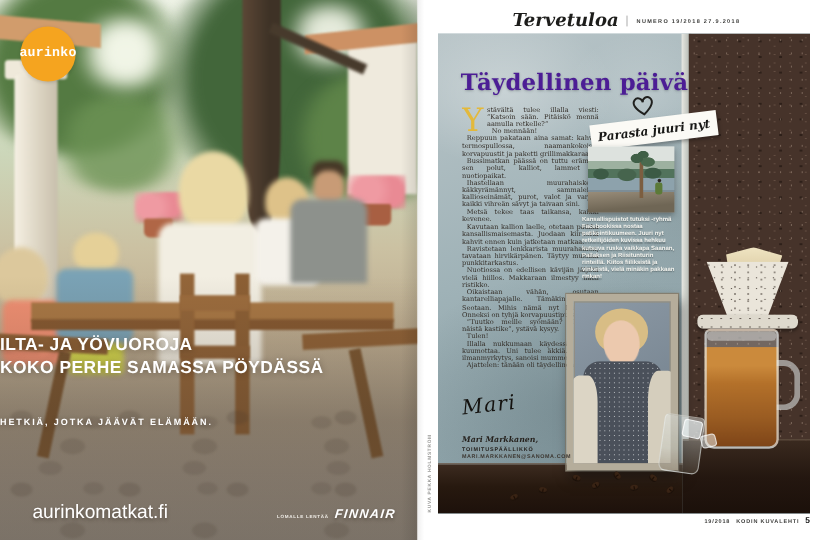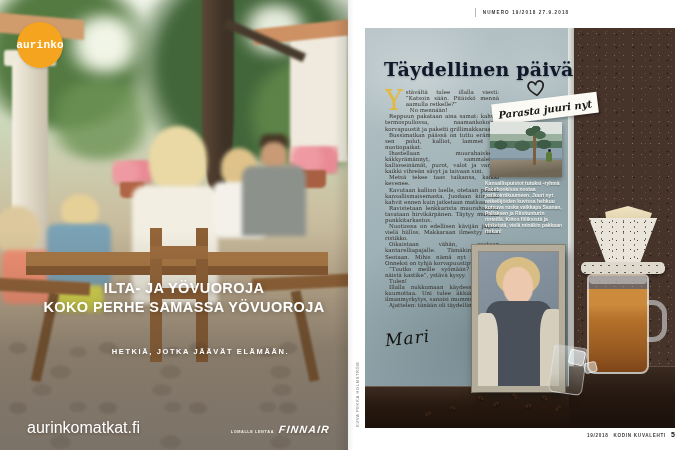--- a/index.html
+++ b/index.html
@@ -59,24 +59,24 @@
                radial-gradient(13px 8px at 82% 40%,rgba(70,58,46,.15) 0 60%,transparent 70%),
                radial-gradient(15px 9px at 35% 80%,rgba(70,58,46,.15) 0 60%,transparent 70%);
     background-size:90px 60px,110px 70px,95px 55px,120px 75px; filter:blur(1px); }
   .ad-vignette { position:absolute; left:0; top:230px; width:348px; height:220px;
     background:linear-gradient(180deg,rgba(60,48,38,0),rgba(60,48,38,.28) 55%,rgba(60,48,38,.22)); }
 
   .aurinko-badge { position:absolute; left:17px; top:22px; width:46px; height:46px; border-radius:50%;
     background:#f5a41f; display:flex; align-items:center; justify-content:center; z-index:3;
     box-shadow:0 1px 3px rgba(0,0,0,.15);font-family:Liberation Mono, monospace; }
   .aurinko-badge span { color:#fff; font-weight:bold; font-size:11px; letter-spacing:.2px; }
-  .ad-copy { position:absolute; left:12px; top:279px; width:344px; text-align:center; z-index:3; }
+  .ad-copy { position:absolute; left:0; top:279px; width:344px; z-index:3; }
   .ad-line { color:#fff; font-weight:800; font-size:14.5px; line-height:18.5px; letter-spacing:.4px;
     text-shadow:0 1px 5px rgba(40,30,20,.4); }
-  .ad-tagline { position:absolute; left:0; top:347px; width:401px; text-align:center; color:#fff;
+  .ad-tagline { position:absolute; left:0; top:347px; width:401px; text-align:left; color:#fff;
     font-weight:bold; font-size:7.5px; letter-spacing:1.6px; z-index:3; text-shadow:0 1px 4px rgba(40,30,20,.4); }
   .ad-site { position:absolute; left:27px; top:419px; color:#fff; font-size:16px; z-index:3;
     text-shadow:0 1px 3px rgba(40,30,20,.4); }
   .finnair { position:absolute; right:18px; top:423px; z-index:3; display:flex; align-items:baseline; gap:5px; }
   .finnair-small { color:#f2efe9; font-size:3.8px; font-weight:bold; letter-spacing:.6px; }
   .finnair-logo { color:#fff; font-size:10.5px; font-weight:bold; font-style:italic; letter-spacing:1.2px;
     transform:skewX(-6deg); text-shadow:0 1px 3px rgba(40,30,20,.4); }
 
   .spine { position:absolute; left:334px; top:0; width:28px; height:450px; z-index:4;
     background:linear-gradient(90deg,rgba(0,0,0,0),rgba(0,0,0,.10) 45%,rgba(0,0,0,.05) 53%,rgba(0,0,0,0) 70%); pointer-events:none; }
@@ -101,21 +101,21 @@
     background-image:radial-gradient(circle,rgba(214,192,172,.38) 0 .7px,transparent .9px),
                      radial-gradient(circle,rgba(176,146,126,.30) 0 .6px,transparent .8px),
                      radial-gradient(circle,rgba(20,12,8,.5) 0 .9px,transparent 1.1px);
     background-size:9px 11px,13px 7px,17px 13px; }
   .wood-left { position:absolute; left:0; top:358px; width:204px; height:42px;
     background:linear-gradient(180deg,#3c2b20,#27190f 45%,#1d110b); border-top:1px solid #6b594a; }
   .wood-right { position:absolute; left:204px; top:338px; width:106px; height:62px;
     background:linear-gradient(180deg,#3a2a1f,#241710 50%,#1b100a); border-top:1px solid #5e4d3e; }
 
   .rp-headline { position:absolute; left:19px; top:30px; font-family:"DejaVu Serif", serif; font-weight:bold;
-    font-size:19px; letter-spacing:.2px; color:#0f172a; text-shadow:0 1px 2px rgba(60,70,72,.35); }
+    font-size:19px; letter-spacing:.2px; color:#4c1d95; text-shadow:0 1px 2px rgba(60,70,72,.35); }
   .rp-body { position:absolute; left:20px; top:61px; width:114px; height:244px; overflow:hidden;
     font-family:"DejaVu Serif", serif; font-size:5.5px; line-height:6.1px; color:#332d27; text-align:justify; }
   .rp-body p { margin:0; text-indent:4px; }
   .rp-body p.lead { text-indent:0; }
   .dropcap { float:left; font-family:"DejaVu Serif", serif; color:#e3b93c; font-size:27px; line-height:21px;
     padding:1px 3px 0 0; font-weight:normal; }
 
   .tag-heart { position:absolute; left:160px; top:50px; width:22px; height:20px; transform:rotate(-8deg); }
   .tag-label { position:absolute; left:127px; top:70px; padding:1px 6px 2px; background:#fbfaf5;
     transform:rotate(-7deg); box-shadow:1px 2px 3px rgba(0,0,0,.3); }
@@ -234,34 +234,35 @@
       <div class="ground"></div>
       <div class="ad-vignette"></div>
     </div>
 
     <div class="aurinko-badge">
       <span>aurinko</span>
     </div>
 
     <div class="ad-copy">
         <div class="ad-line">ILTA- JA YÖVUOROJA</div>
-        <div class="ad-line">KOKO PERHE SAMASSA YÖVUOROJA</div>
+        <div class="ad-line">KOKO PERHE SAMASSA PÖYDÄSSÄ</div>
       </div>
     <div class="ad-tagline">HETKIÄ, JOTKA JÄÄVÄT ELÄMÄÄN.</div>
     <div class="ad-site">aurinkomatkat.fi</div>
     <div class="finnair">
       <span class="finnair-small">LOMALLE LENTÄÄ</span>
       <span class="finnair-logo">FINNAIR</span>
     </div>
   </section>
 
   <div class="spine"></div>
 
   <section class="right-page">
     <header class="rp-header">
+      <span class="rp-script">Tervetuloa</span>
       <span class="rp-sep"></span>
       <span class="rp-issue">NUMERO 19/2018 27.9.2018</span>
     </header>
 
     <div class="rp-photo">
       <div class="grey-wall"></div>
       <div class="board-edge"></div>
       <div class="brown-wall"></div>
       <div class="wood-left"></div>
       <div class="wood-right"></div>
@@ -324,20 +325,25 @@
       <div class="filter-paper"></div>
       <div class="dripper-cone"></div>
       <div class="dripper-collar"></div>
       <div class="mason-jar"></div>
       <div class="jar-rim"></div>
       <div class="jar-handle"></div>
       <div class="ice1"></div>
       <div class="ice2"></div>
 
       <div class="signature">Mari</div>
+      <div class="byline">
+        <div class="byline-name">Mari Markkanen,</div>
+        <div class="byline-title">TOIMITUSPÄÄLLIKKÖ</div>
+        <div class="byline-email">MARI.MARKKANEN@SANOMA.COM</div>
+      </div>
     </div>
 
     <div class="vert-credit">KUVA PEKKA HOLMSTRÖM</div>
 
     <footer class="rp-footer">
       <span class="footer-text">19/2018</span>
       <span class="footer-text">KODIN KUVALEHTI</span>
       <span class="footer-page">5</span>
     </footer>
   </section>

